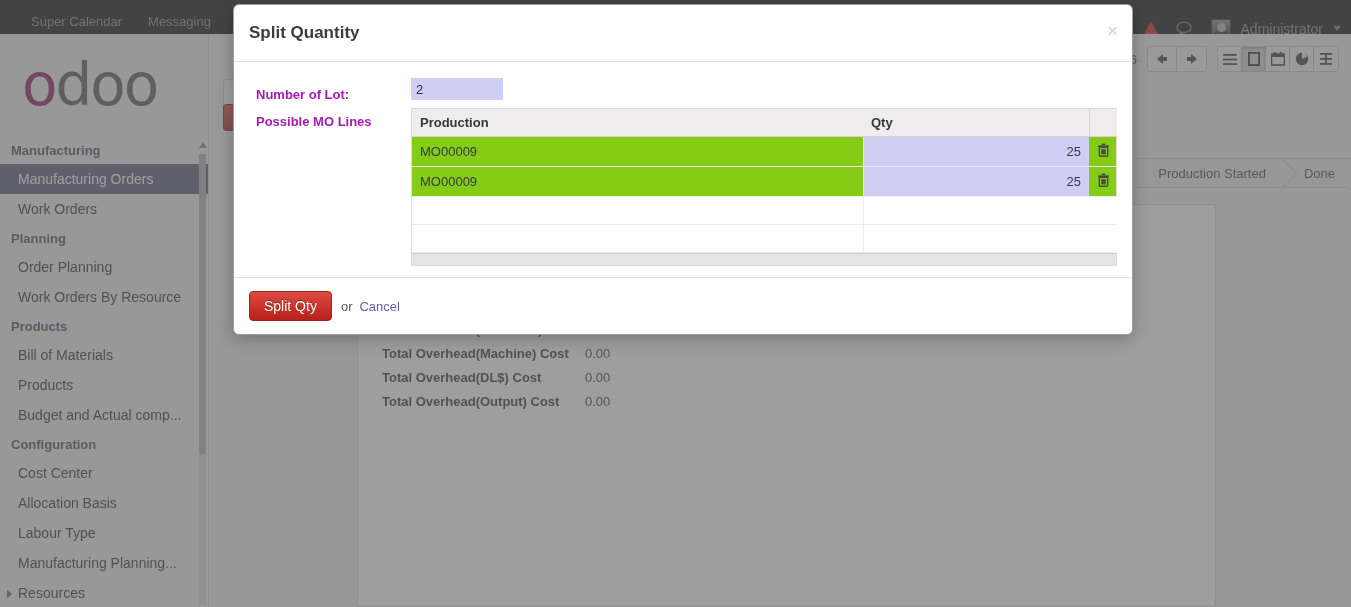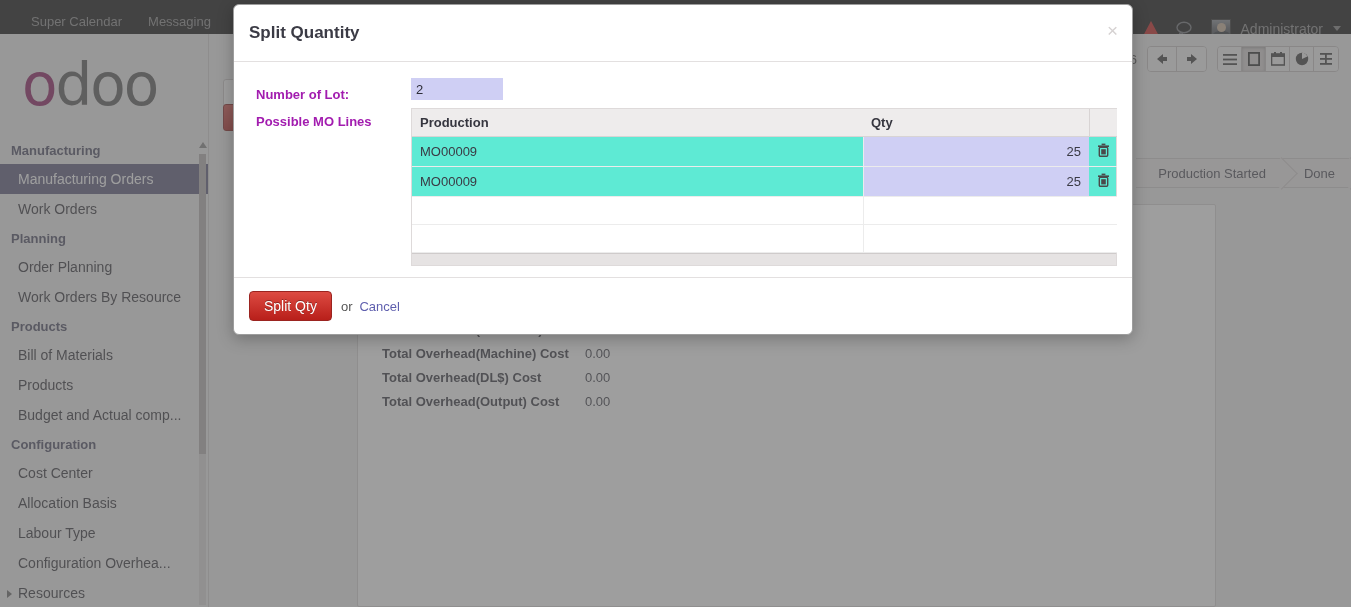--- a/index.html
+++ b/index.html
@@ -190,21 +190,21 @@
     height: 25px; line-height: 25px; white-space: nowrap;
   }
   .fields-col { flex: 1; }
   .lot-input {
     width: 92px; height: 22px; background: #cfcff4; border: none; outline: none;
     color: #2d2d38; font-size: 13px; font-family: "Liberation Sans", sans-serif;
     padding: 0 5px;
   }
   .o2m {
     margin-top: 8px; border: 1px solid #dedada; border-left: 1px solid #dedada;
-    background: #5eead4; width: 706px;
+    background: #84cc16; width: 706px;
   }
   table.o2m-table { width: 100%; border-collapse: collapse; table-layout: fixed; }
   table.o2m-table th {
     background: #eeecec; border-bottom: 1px solid #d8d4d4;
     text-align: left; font-size: 13px; font-weight: bold; color: #36363f;
     padding: 6px 8px; height: 26px;
   }
   th.col-prod { width: 451px; }
   th.col-qty { width: 226px; }
   th.col-del { width: 28px; border-left: 1px solid #d8d4d4; }
@@ -279,21 +279,21 @@
 
       <div class="menu-section">Products</div>
       <div class="menu-item">Bill of Materials</div>
       <div class="menu-item">Products</div>
       <div class="menu-item">Budget and Actual comp...</div>
 
       <div class="menu-section">Configuration</div>
       <div class="menu-item">Cost Center</div>
       <div class="menu-item">Allocation Basis</div>
       <div class="menu-item">Labour Type</div>
-      <div class="menu-item">Configuration Overhea...</div>
+      <div class="menu-item">Manufacturing Planning...</div>
       <div class="menu-item">
         <span class="tri"></span>
         <span>Resources</span>
       </div>
       <div class="menu-item">Bill of Material Compone...</div>
     </div>
 
     <div class="sb-scroll">
       <div class="sb-up"></div>
       <div class="sb-track"></div>

